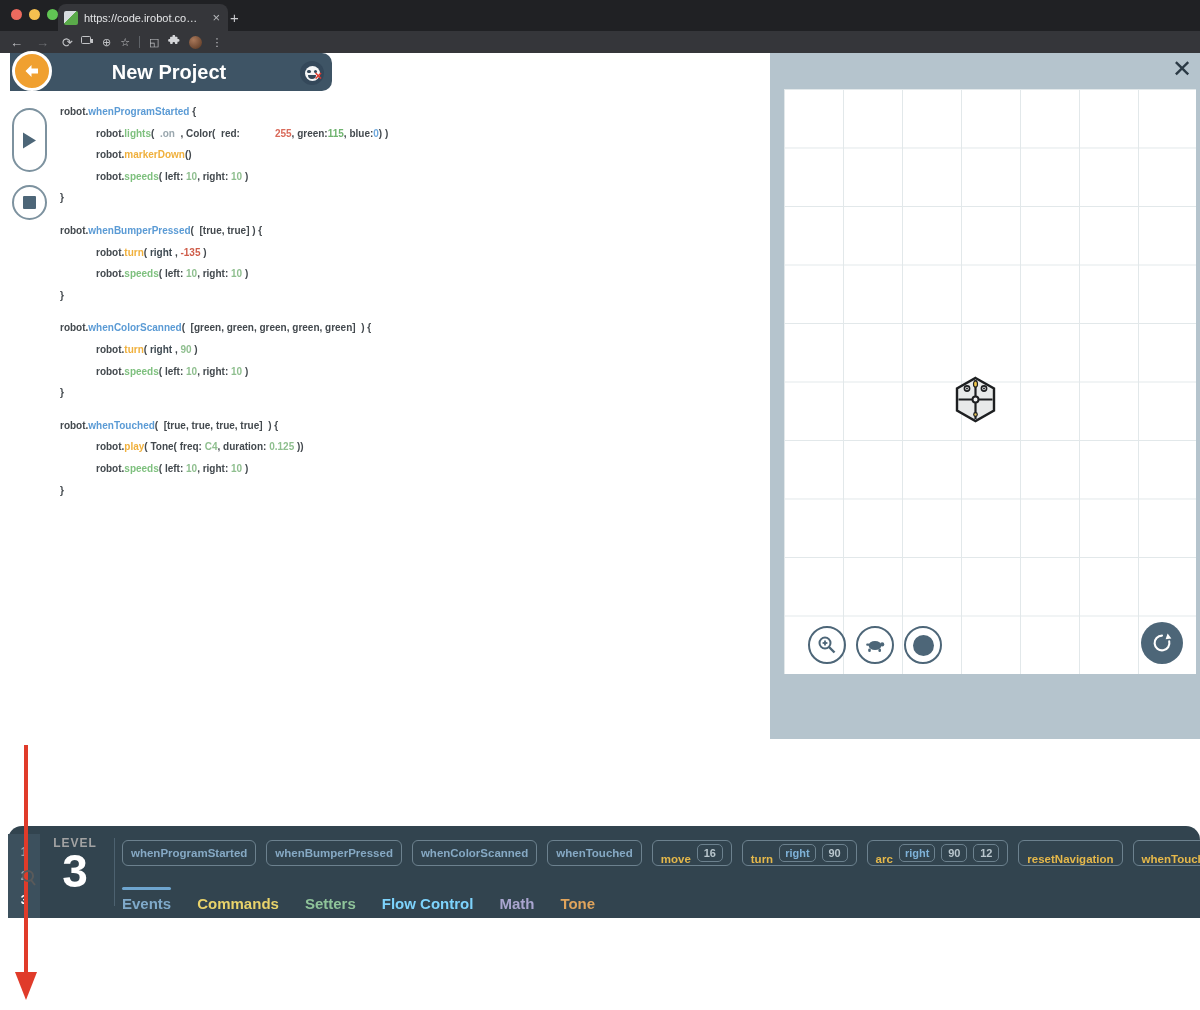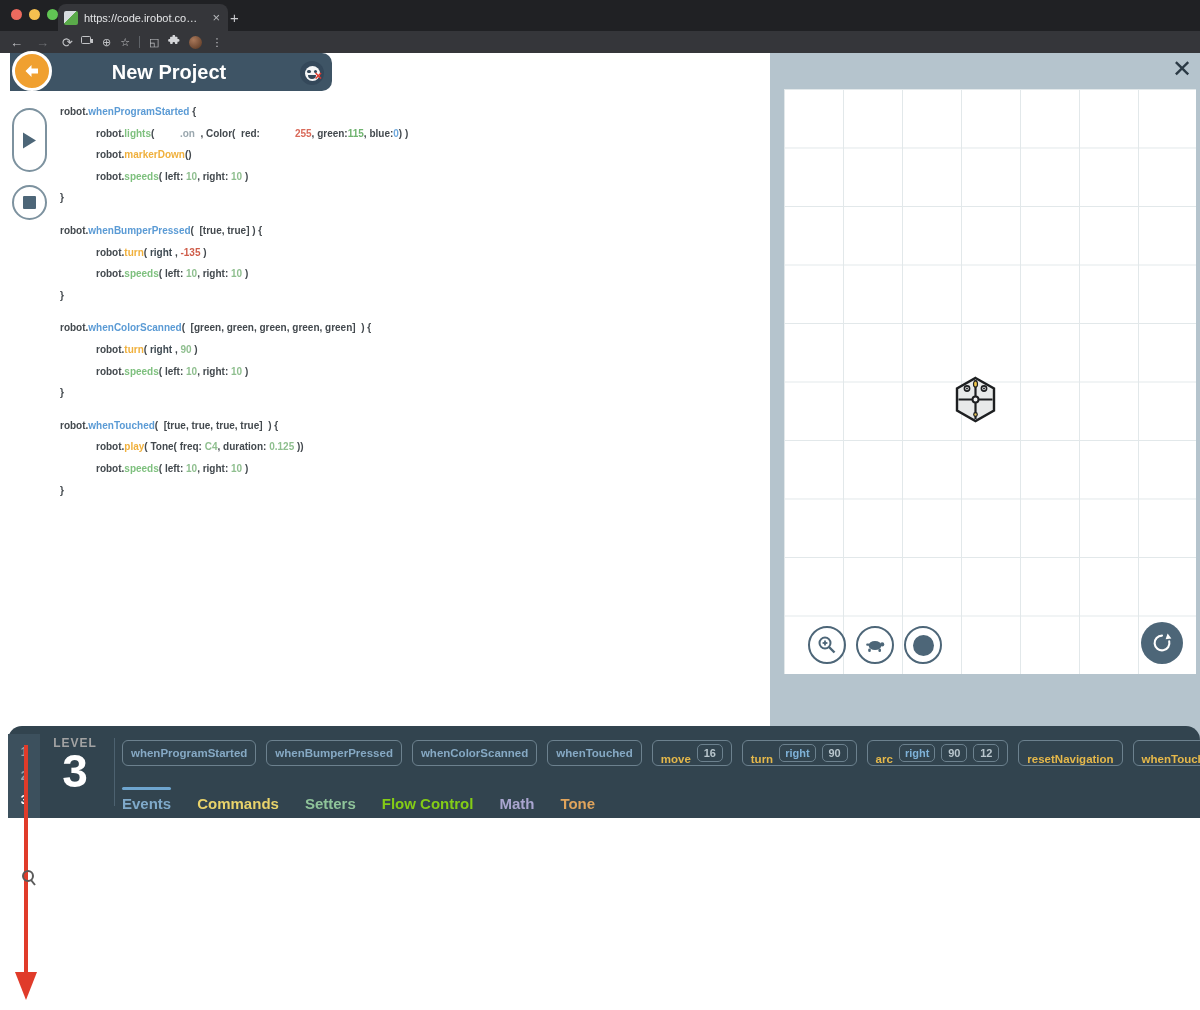--- a/index.html
+++ b/index.html
@@ -55,21 +55,21 @@
   .tb-right { display: flex; align-items: center; gap: 9px; margin-left: 8px; margin-right: 8px; color: #c3c4c7; }
   .tb-right span { font-size: 11px; line-height: 1; }
   .tb-sep { width: 1px; height: 12px; background: #5f6368; }
   .avatar-chip {
     width: 13px; height: 13px; border-radius: 50%;
     background: radial-gradient(circle at 35% 30%, #a9785a, #55331f);
   }
 
   
   .app {
-    position: absolute; top: 53px; left: 0; width: 1200px; height: 765px;
+    position: absolute; top: 53px; left: 0; width: 1200px; height: 865px;
     background: #ffffff;
   }
 
   
   .proj-header {
     position: absolute; top: 0; left: 10px; width: 322px; height: 38px;
     background: #3e5465; border-radius: 0 10px 10px 0;
     display: flex; align-items: center;
   }
   .back-btn {
@@ -131,21 +131,21 @@
   .t-obj { color: #43494e; }
   .t-evt { color: #5b9bd5; }
   .t-cmd { color: #f0b03c; }
   .t-set { color: #7ec07e; }
   .t-num { color: #8fbf8f; }
   .t-neg { color: #cf5d4a; }
   .t-red { color: #d96a5a; padding-left: 35px; }
   .t-grn { color: #6fb36f; }
   .t-blu { color: #6fa8dc; }
   .t-arg { color: #3f4a52; }
-  .t-light { color: #9aa7ae; margin-left: 20px; }
+  .t-light { color: #9aa7ae; }
 
   
   .sim {
     position: absolute; right: 0; top: 0; width: 430px; height: 686px;
     background: #b5c4cd;
   }
   .sim-close {
     position: absolute; right: 5px; top: 4px; width: 26px; height: 26px;
     color: #2b3a45; font-size: 24px; line-height: 24px; text-align: center;
     font-family: "DejaVu Sans", sans-serif;
@@ -398,21 +398,21 @@
             <span class="block-label lbl-cmd">resetNavigation</span>
           </div>
           <div class="block">
             <span class="block-label lbl-cmd">whenTouched</span>
           </div>
         </div>
       <div class="tabs-row" id="tabs-row">
           <div class="cat-tab" style="color: rgb(127, 169, 201);"><div class="underline"></div><span>Events</span></div>
           <div class="cat-tab" style="color: rgb(233, 211, 106);"><span>Commands</span></div>
           <div class="cat-tab" style="color: rgb(143, 196, 154);"><span>Setters</span></div>
-          <div class="cat-tab" style="color: #84cc16;"><span>Flow Control</span></div>
+          <div class="cat-tab" style="color: #7dd3fc;"><span>Flow Control</span></div>
           <div class="cat-tab" style="color: rgb(169, 165, 207);"><span>Math</span></div>
           <div class="cat-tab" style="color: rgb(224, 164, 92);"><span>Tone</span></div>
         </div>
     </div>
   </div>
 
   <svg class="anno">
     <line x1="26" y1="745" x2="26" y2="985" stroke="#e03b2a" stroke-width="4"></line>
     <polygon points="26,1000 15,972 37,972" fill="#e03b2a"></polygon>
     <circle cx="28" cy="876" r="5" fill="none" stroke="#5a5a5a" stroke-width="2"></circle>

